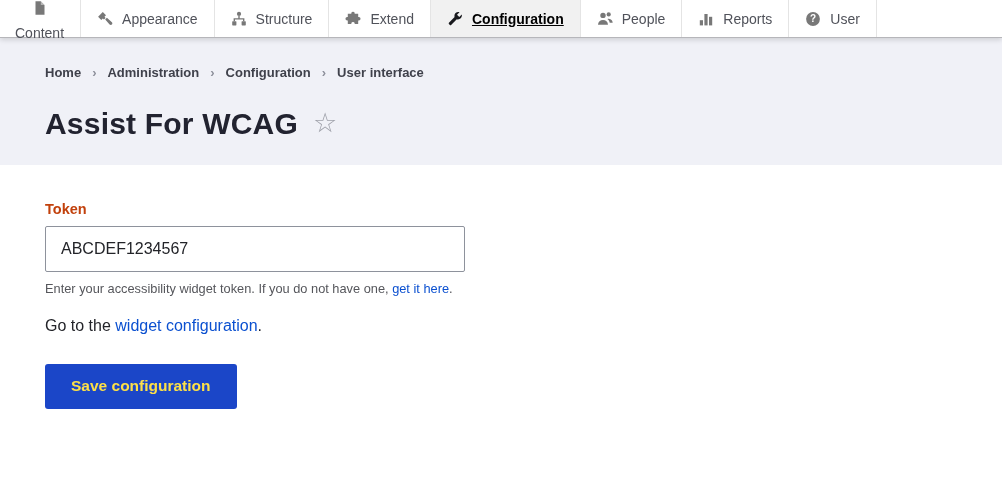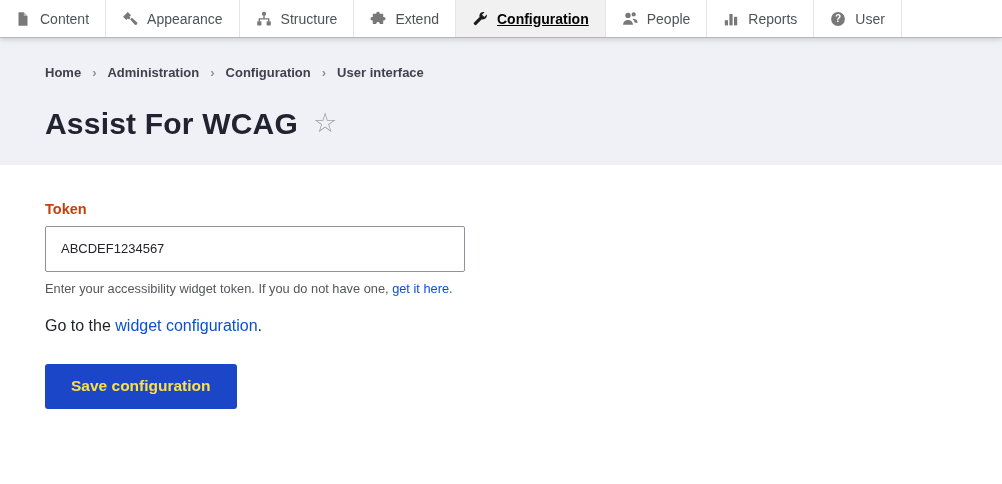--- a/index.html
+++ b/index.html
@@ -10,41 +10,41 @@
   .toolbar {
     display: flex; align-items: stretch; height: 37px; background: #fff;
     position: relative; z-index: 5;
     box-shadow: 0 1px 0 #b6b6ba, 0 3px 5px rgba(0,0,0,.14);
   }
   .tab {
     display: flex; align-items: center; gap: 9px; padding: 0 16px;
     border-right: 1px solid #e4e4e4; color: #50525a; font-size: 14px;
     text-decoration: none; cursor: pointer; white-space: nowrap; background: #fff;
   }
-  .tab:first-child { padding-left: 15px; }
+  .tab:first-child { padding-left: 15px; flex-direction: column; }
   .tab.active { background: #f1f1f1; color: #000; font-weight: 700; }
   .tab.active .tlabel { text-decoration: underline; }
   .ticon { display: inline-flex; width: 16px; height: 16px; }
   .ticon svg { width: 16px; height: 16px; }
 
   
   .page-header { background: #f0f1f7; padding: 28px 45px 25px; }
   .breadcrumb { display: flex; align-items: center; gap: 11px; font-size: 13px; font-weight: 700; }
   .breadcrumb a { color: #3f414b; text-decoration: none; cursor: pointer; }
   .crumb-sep { color: #8d909b; font-weight: 600; }
   .title-row { display: flex; align-items: center; margin-top: 28px; }
   .page-title { font-size: 30px; font-weight: 700; color: #222330; line-height: 1.05; letter-spacing: .2px; }
   .star { margin-left: 15px; color: #9fa1aa; font-size: 27px; line-height: 1; cursor: pointer; font-weight: 400; }
 
   
   .content { padding: 36px 45px; background: #fff; }
   .field-label { display: block; font-size: 14.5px; font-weight: 700; color: #c2410c; margin-bottom: 9px; }
   .token-input {
     width: 420px; height: 46px; border: 1px solid #8e929c; border-radius: 2px;
-    padding: 0 15px; font-size: 13px; color: #232429; background: #fff;
+    padding: 0 15px; font-size: 16px; color: #232429; background: #fff;
     font-family: "Liberation Sans", sans-serif;
   }
   .description { margin-top: 9px; font-size: 12.8px; color: #55565b; }
   .inline-link { color: #0b50d0; cursor: pointer; }
   .goto-line { margin-top: 21px; font-size: 16px; color: #232429; }
   .save-btn {
     margin-top: 29px; height: 45px; padding: 0 26px; background: #1b46c8; color: #fde047;
     border: none; border-radius: 3px; font-size: 15.5px; font-weight: 700;
     font-family: "Liberation Sans", sans-serif; cursor: pointer;
   }

